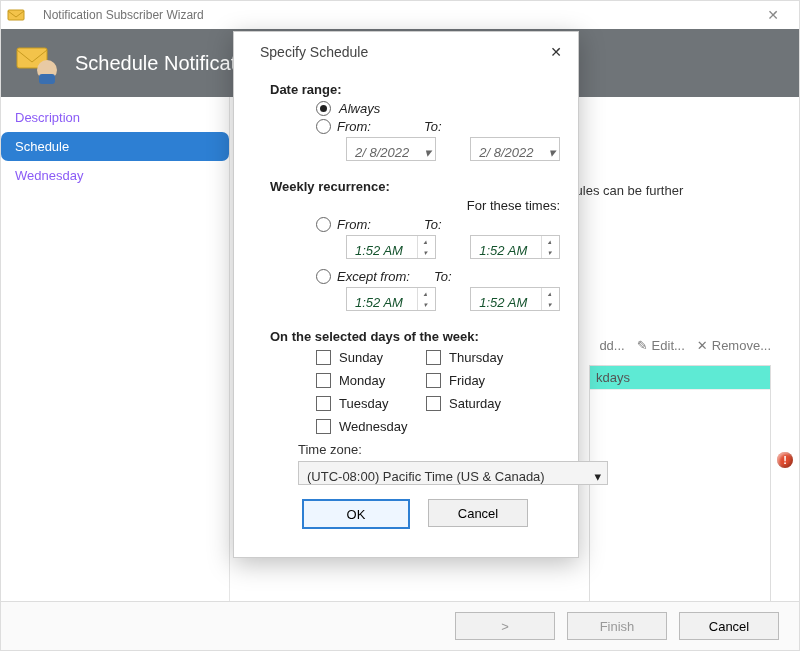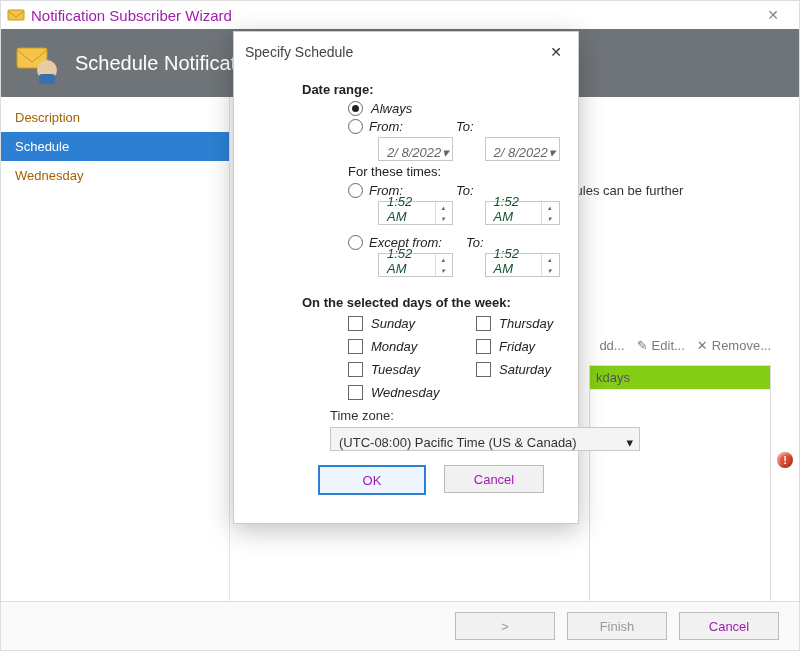--- a/index.html
+++ b/index.html
@@ -1,70 +1,70 @@
 <!DOCTYPE html>
 <html><head>
 <meta charset="utf-8">
 <style>
   html, body { margin:0; padding:0; font-family:"Segoe UI",Arial,sans-serif; font-size:13px; color:#222; background:#fff; }
   .wizard { width:800px; height:651px; position:relative; border:1px solid #ddd; box-sizing:border-box; overflow:hidden; }
 
   
   .titlebar { height:28px; display:flex; align-items:center; padding:0 6px; background:#fff; }
   .titlebar .ticon { width:18px; height:18px; margin-right:6px; display:flex; align-items:center; justify-content:center; }
-  .titlebar .ttext { color:#a21caf; font-size:15px; flex:1; }
+  .titlebar .ttext { color:#737373; font-size:12px; flex:1;margin-left:12px; }
   .titlebar .tclose { width:40px; height:28px; display:flex; align-items:center; justify-content:center; color:#888; font-size:14px; }
 
   
   .banner { height:68px; background:#6f7478; display:flex; align-items:center; padding-left:14px; color:#fff; }
   .banner .bicon { width:46px; height:46px; margin-right:14px; display:flex; align-items:center; justify-content:center; }
   .banner .btext { font-size:20px; font-weight:400; }
 
   
   .body { display:flex; height:calc(100% - 28px - 68px - 48px); }
   .sidebar { width:228px; border-right:1px solid #e5e5e5; background:#fff; }
   .sidebar .nav { padding:6px 0; }
-  .nav-item { padding:7px 14px; color:#a16207; cursor:default; }
-  .nav-item.sel { background:#2d7fd3; color:#fff; }
+  .nav-item { padding:7px 14px; color:#8b5cf6; cursor:default; }
+  .nav-item.sel { background:#2d7fd3; color:#fff;border-radius:7px; }
   .content { flex:1; position:relative; padding:20px 26px; color:#333; }
   .content-hint { position:absolute; top:86px; left:300px; white-space:nowrap; color:#333; }
 
   
   .toolbuttons { position:absolute; top:241px; right:28px; display:flex; gap:12px; color:#7a7a7a; font-size:13px; }
   .toolbuttons span { display:flex; align-items:center; gap:4px; }
   .listarea { position:absolute; top:268px; right:28px; width:180px; height:260px; border:1px solid #ddd; background:#fff; }
-  .listarea .hdr { height:24px; border-bottom:1px solid #eee; background:#84cc16; padding:4px 6px; box-sizing:border-box; color:#555; }
+  .listarea .hdr { height:24px; border-bottom:1px solid #eee; background:#5eead4; padding:4px 6px; box-sizing:border-box; color:#555; }
   .errorball { position:absolute; top:355px; right:6px; width:16px; height:16px; border-radius:50%; background:#e04b2f; box-shadow:inset -2px -2px 3px rgba(0,0,0,.25), inset 2px 2px 3px rgba(255,255,255,.5); display:flex; align-items:center; justify-content:center; color:#fff; font-size:11px; font-weight:bold; }
 
   
   .wizbtns { position:absolute; bottom:0; left:0; right:0; height:48px; border-top:1px solid #ddd; display:flex; justify-content:flex-end; align-items:center; gap:12px; padding-right:20px; background:#fafafa; }
-  .btn { min-width:78px; height:26px; border:1px solid #bbb; background:#f1f1f1; display:flex; align-items:center; justify-content:center; font-size:13px; color:#a21caf; padding:0 10px; }
+  .btn { min-width:78px; height:26px; border:1px solid #bbb; background:#f1f1f1; display:flex; align-items:center; justify-content:center; font-size:13px; color:#000000; padding:0 10px; }
   .btn.disabled { color:#999; }
 
   
   .modal { position:absolute; top:30px; left:232px; width:344px; background:#fff; border:1px solid #ccc; box-shadow:0 6px 24px rgba(0,0,0,.25); }
-  .modal .mtitle { display:flex; align-items:center; padding:10px 12px 6px 11px; }
+  .modal .mtitle { display:flex; align-items:center; padding:10px 12px 6px 26px; }
   .modal .mtitle .mtext { flex:1; font-size:14px; color:#444; }
   .modal .mtitle .mclose { width:20px; height:20px; display:flex; align-items:center; justify-content:center; font-size:14px; color:#333; }
-  .modal .mbody { padding:6px 18px 12px 36px;margin-left:32px; }
+  .modal .mbody { padding:6px 18px 12px 36px; }
   .sect { font-weight:bold; margin:8px 0 4px 0; }
-  .subl { margin-left:46px; margin-bottom:4px; }
+  .subl { margin-left:46px; margin-bottom:4px;text-align:right; }
   .row { display:flex; align-items:center; gap:8px; margin:3px 0 3px 46px;font-style:italic; }
   .rlabel { width:100px; display:flex; align-items:center; gap:6px; }
   .to { width:40px; }
   .radio { width:13px; height:13px; border:1px solid #666; border-radius:50%; display:inline-flex; align-items:center; justify-content:center; background:#fff; }
   .radio.sel::after { content:""; width:7px; height:7px; border-radius:50%; background:#222; }
   .check { width:13px; height:13px; border:1px solid #666; display:inline-block; background:#fff; }
   .datebox, .timebox, .combo { border:1px solid #c7c7c7; height:24px; display:flex; align-items:flex-end; background:#fff; box-sizing:border-box; }
   .datebox { width:104px; padding:0 4px 0 8px; justify-content:space-between; color:#666; }
   .timebox { width:104px; padding:0 2px 0 8px; justify-content:space-between; }
   .timebox .val { color:#14532d; }
   .spin { display:flex; flex-direction:column; width:16px; }
   .spin .s { height:11px; border-left:1px solid #ddd; display:flex; align-items:center; justify-content:center; font-size:7px; color:#666; }
-  .daysgrid { display:grid; grid-template-columns:110px 110px; gap:8px 18px; margin:6px 0 8px 46px;font-style:italic; }
+  .daysgrid { display:grid; grid-template-columns:110px 110px; gap:8px 0; margin:6px 0 8px 46px; }
   .daysgrid label { display:flex; align-items:center; gap:8px; }
   .tzlabel { margin:6px 0 4px 28px; color:#333; }
   .combo { width:310px; margin-left:28px; padding:0 6px 0 8px; justify-content:space-between; background:#f4f4f4; }
   .combo .cv { color:#333; }
   .mbuttons { display:flex; justify-content:center; gap:18px; padding:14px 0 16px 0; }
   .mbuttons .btn.primary { border:2px solid #2d7fd3; background:#eef6ff; min-width:84px; }
 
   svg { display:block; }
 </style>
 </head>
@@ -165,20 +165,21 @@
             <span>2/  8/2022</span>
             <span>▾</span>
           </span>
         <span style="width:22px"></span>
         <span class="datebox">
             <span>2/  8/2022</span>
             <span>▾</span>
           </span>
       </div>
 
+      <div class="sect" style="margin-top:18px">Weekly recurrence:</div>
       <div class="subl">For these times:</div>
       <div class="row">
         <span class="rlabel">
             <span class="radio"></span>
             <span>From:</span>
           </span>
         <span class="to">To:</span>
       </div>
       <div class="row" style="margin-left:76px;">
         <span class="timebox">

